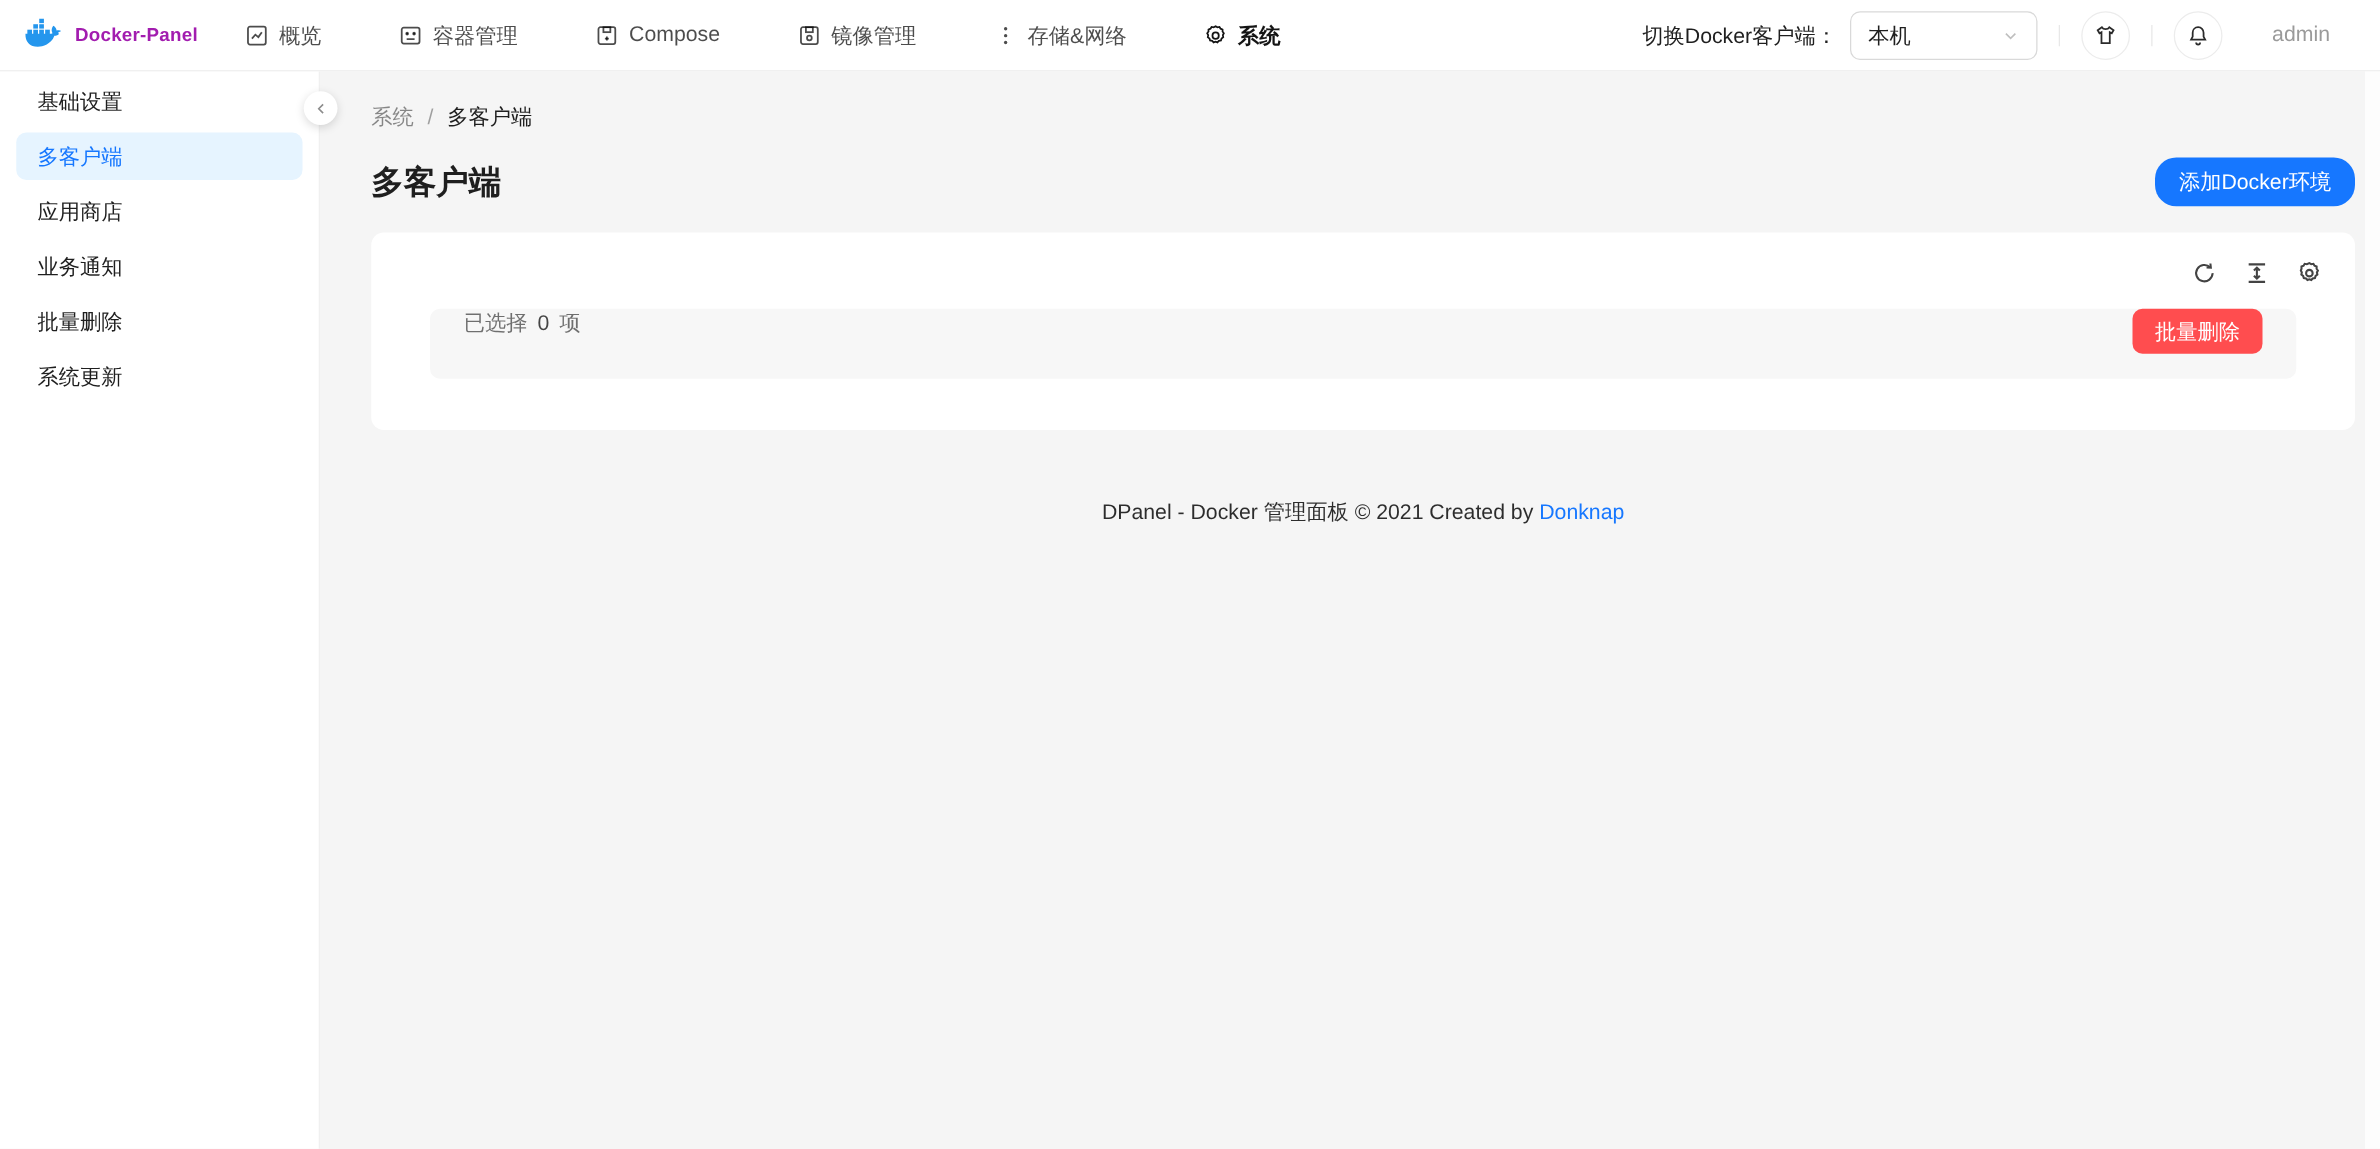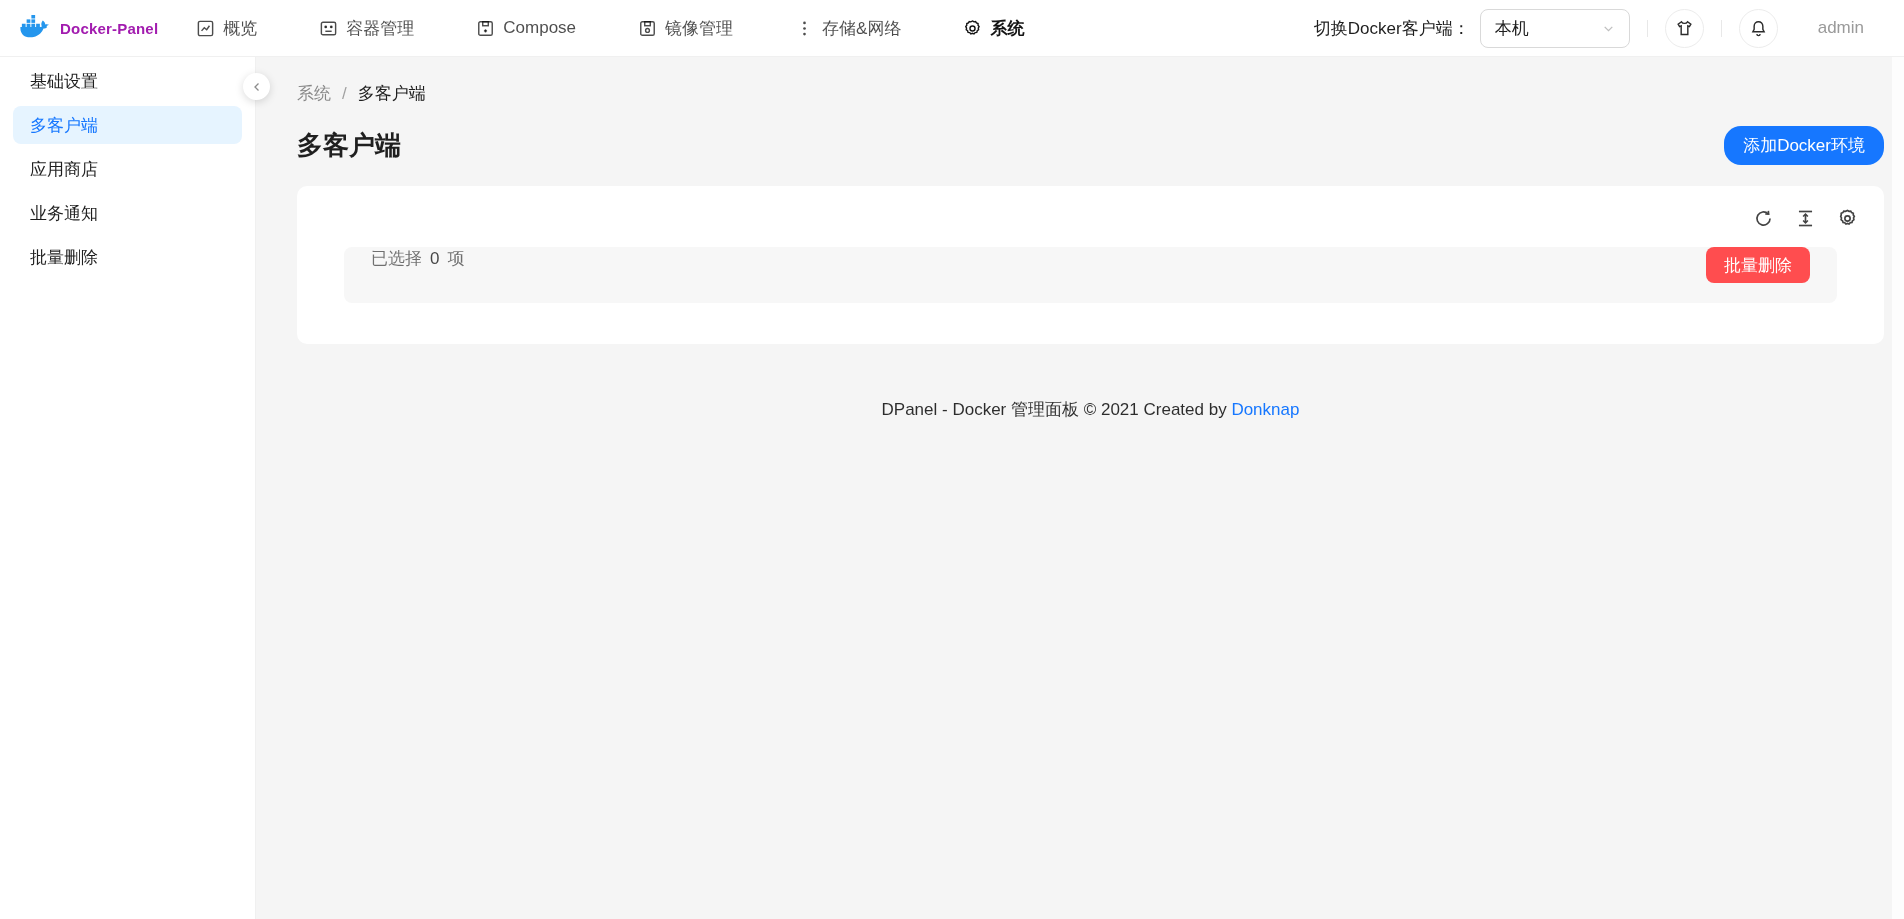--- a/index.html
+++ b/index.html
@@ -235,20 +235,23 @@
   </div>
   <div class="side-item">
     <span>应用商店</span>
   </div>
   <div class="side-item">
     <span>业务通知</span>
   </div>
   <div class="side-item">
     <span>批量删除</span>
   </div>
+  <div class="side-item">
+    <span>系统更新</span>
+  </div>
 </aside>
 
 <button class="collapse-btn">
   <span>
     <svg width="12" height="12" viewBox="0 0 24 24" fill="none" stroke="currentColor" stroke-width="2.6">
         <polyline points="15,5 8,12 15,19"></polyline>
       </svg>
   </span>
 </button>
 

